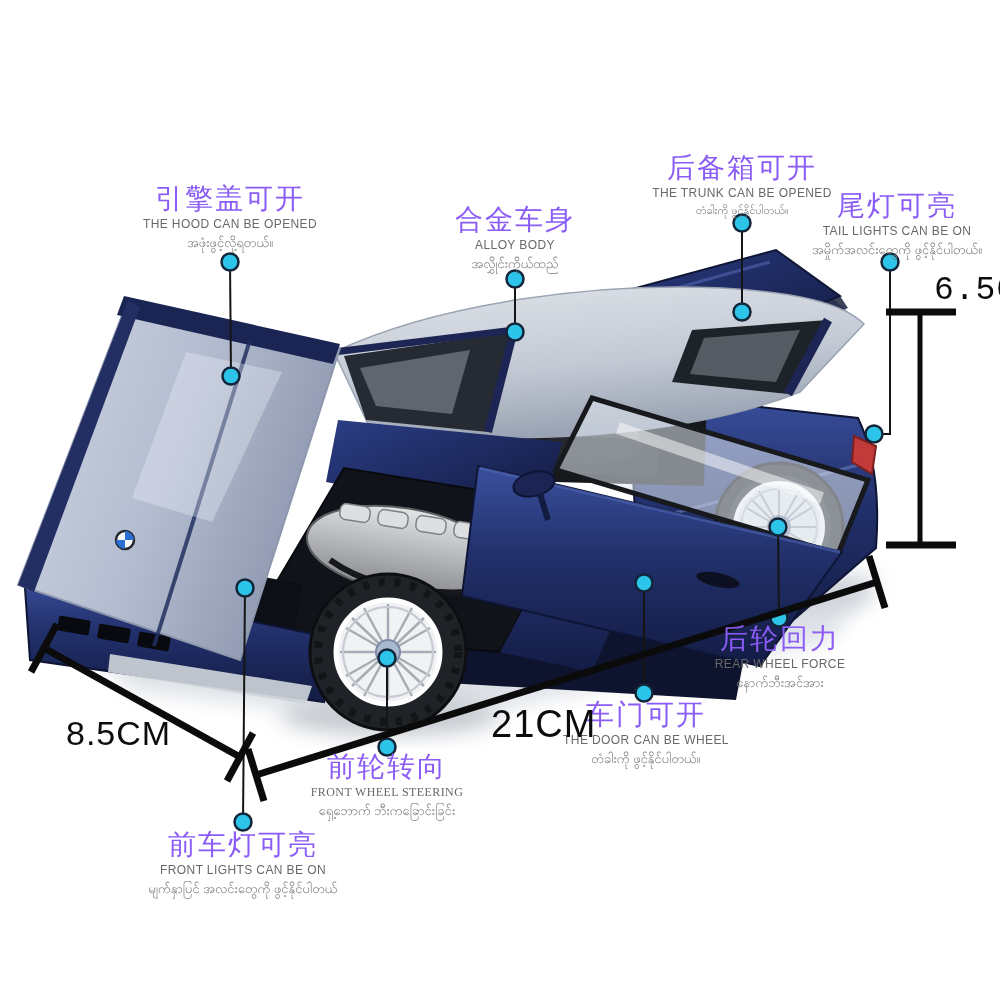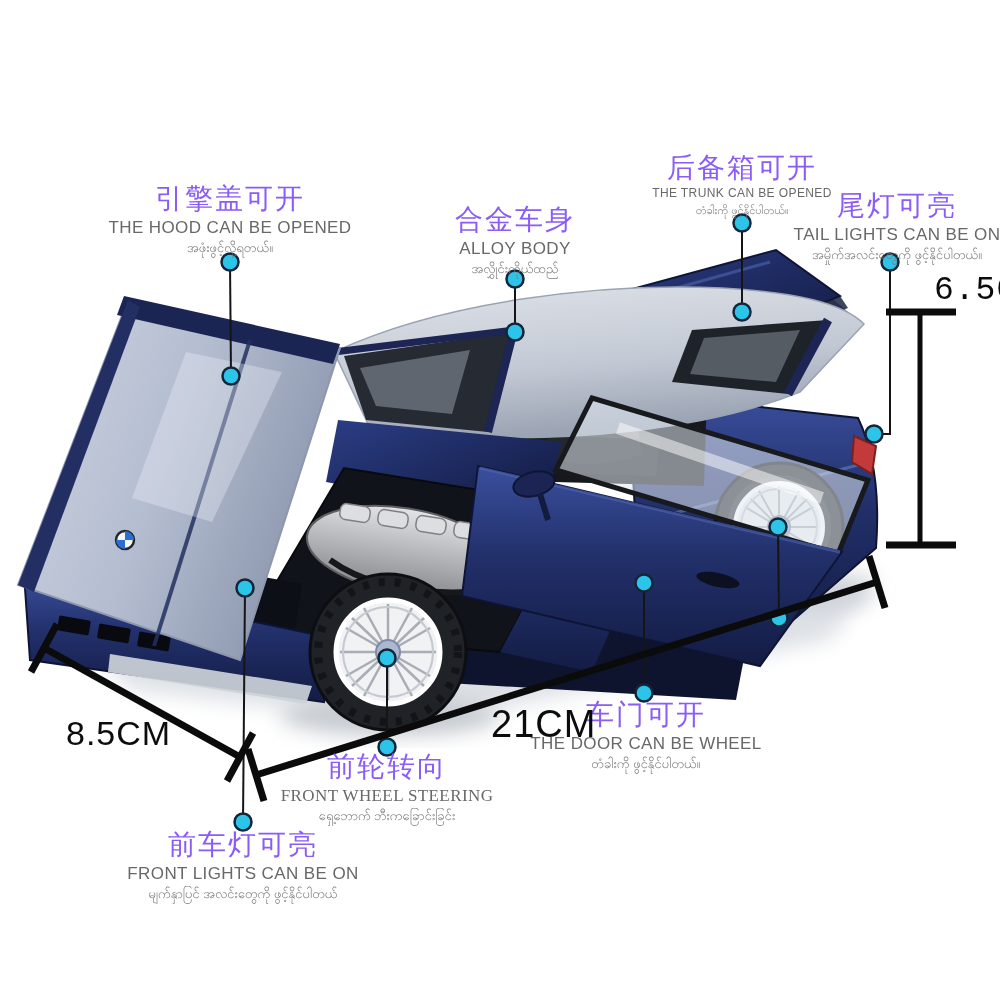--- a/index.html
+++ b/index.html
@@ -8,21 +8,21 @@
     background:#ffffff;
     font-family:"Liberation Sans","DejaVu Sans",sans-serif;
   }
   #stage{position:absolute;inset:0;}
   svg.layer{position:absolute;left:0;top:0;width:1000px;height:1000px;}
   .callout{
     position:absolute;text-align:center;transform:translateX(-50%);
     pointer-events:none;
   }
   .zh{font-size:28px;line-height:1.1;color:#8b5cf6;letter-spacing:2px;white-space:nowrap;}
-  .en{font-size:17px;line-height:1.15;color:#686868;letter-spacing:.4px;margin-top:3px;white-space:nowrap;}
+  .en{font-size:12px;line-height:1.15;color:#686868;letter-spacing:.4px;margin-top:3px;white-space:nowrap;}
   .my{font-size:13px;line-height:1.2;color:#7a7a7a;margin-top:3px;white-space:nowrap;}
   .dim{
     position:absolute;color:#0c0c0c;white-space:nowrap;letter-spacing:1px;
   }
   .dim-h{font-size:33px;}
   .dim-w{font-size:34px;}
   .dim-l{font-size:38px;margin-left:18px;}
 </style>
 </head>
 <body>
@@ -261,18 +261,23 @@
     <div class="en">FRONT LIGHTS CAN BE ON</div>
     <div class="my">မျက်နှာပြင် အလင်းတွေကို ဖွင့်နိုင်ပါတယ်</div>
   </div>
 
   <div class="callout" style="left:646px;top:700px;">
     <div class="zh">车门可开</div>
     <div class="en">THE DOOR CAN BE WHEEL</div>
     <div class="my">တံခါးကို ဖွင့်နိုင်ပါတယ်။</div>
   </div>
 
+  <div class="callout" style="left:780px;top:624px;">
+    <div class="zh">后轮回力</div>
+    <div class="en">REAR WHEEL FORCE</div>
+    <div class="my">နောက်ဘီးအင်အား</div>
+  </div>
 
   <div class="dim dim-h" style="left:934px;top:272px;font-family:Liberation Mono, monospace;">6.5CM</div>
   <div class="dim dim-w" style="left:66px;top:714px;text-align:center;">8.5CM</div>
   <div class="dim dim-l" style="left:473px;top:703px;">21CM</div>
 
 </div>
 
 </body></html>

